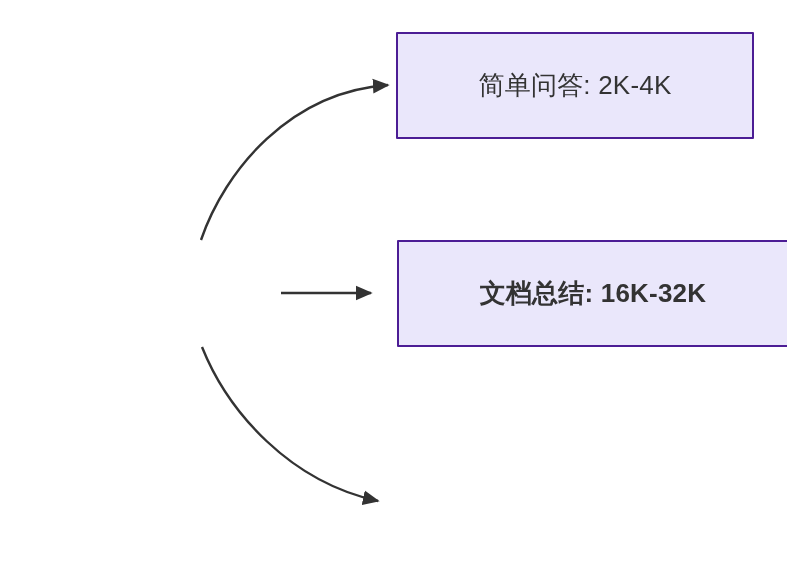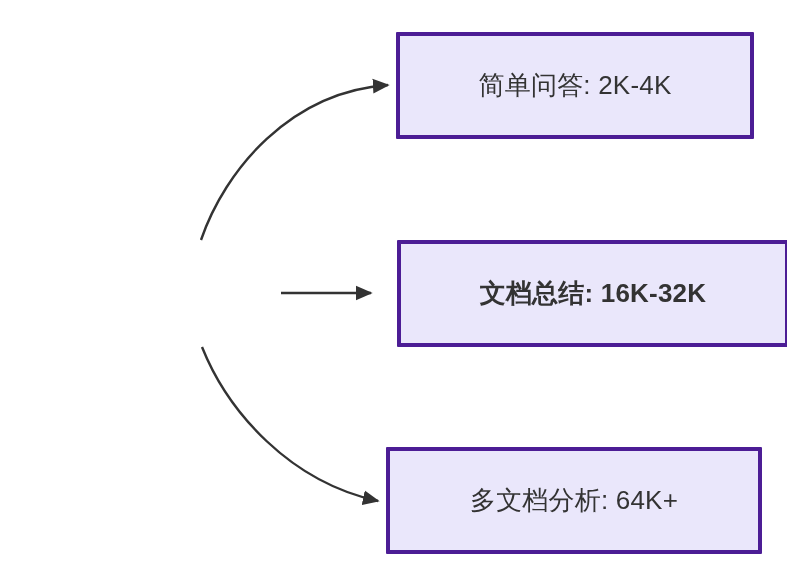--- a/index.html
+++ b/index.html
@@ -25,21 +25,21 @@
     left: 0;
     top: 0;
     width: 787px;
     height: 572px;
     pointer-events: none;
   }
   .node {
     position: absolute;
     box-sizing: border-box;
     background: #eae7fb;
-    border: 4px solid #4c1d95;
+    border: 2px solid #4c1d95;
     border-radius: 1px;
     display: flex;
     align-items: center;
     justify-content: center;
     text-align: center;
   }
   .node-label {
     color: #333333;
     font-size: 26px;
     line-height: 1.2;
@@ -73,17 +73,14 @@
 
 
   <div class="node" id="node-simple-qa">
     <span class="node-label">简单问答: 2K-4K</span>
   </div>
 
   <div class="node" id="node-doc-sum">
     <span class="node-label">文档总结: 16K-32K</span>
   </div>
 
-  <div class="node" id="node-multi-doc">
-    <span class="node-label">多文档分析: 64K+</span>
-  </div>
 
 </div>
 
 </body></html>

